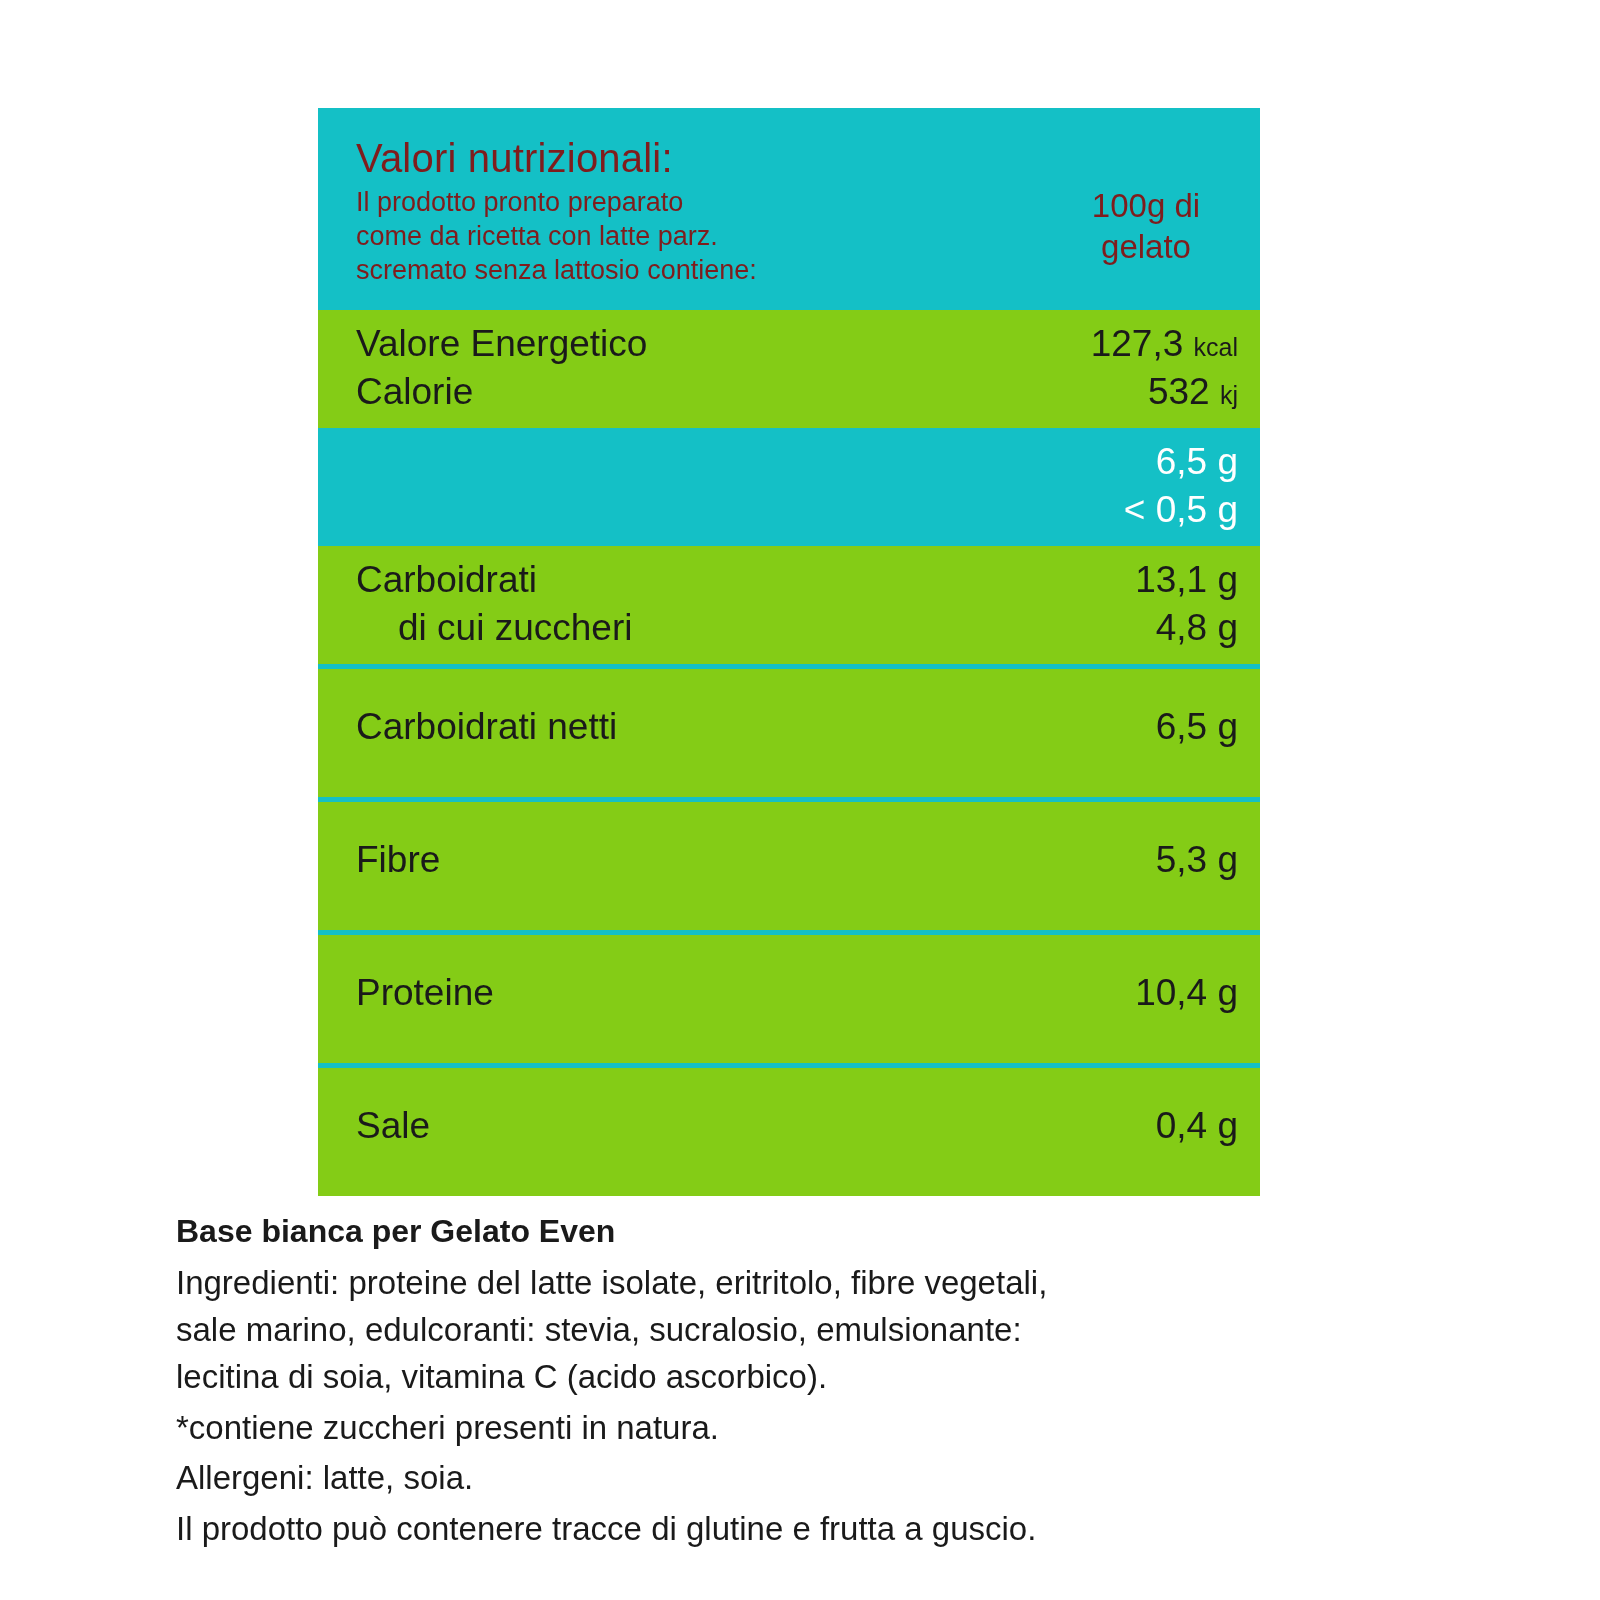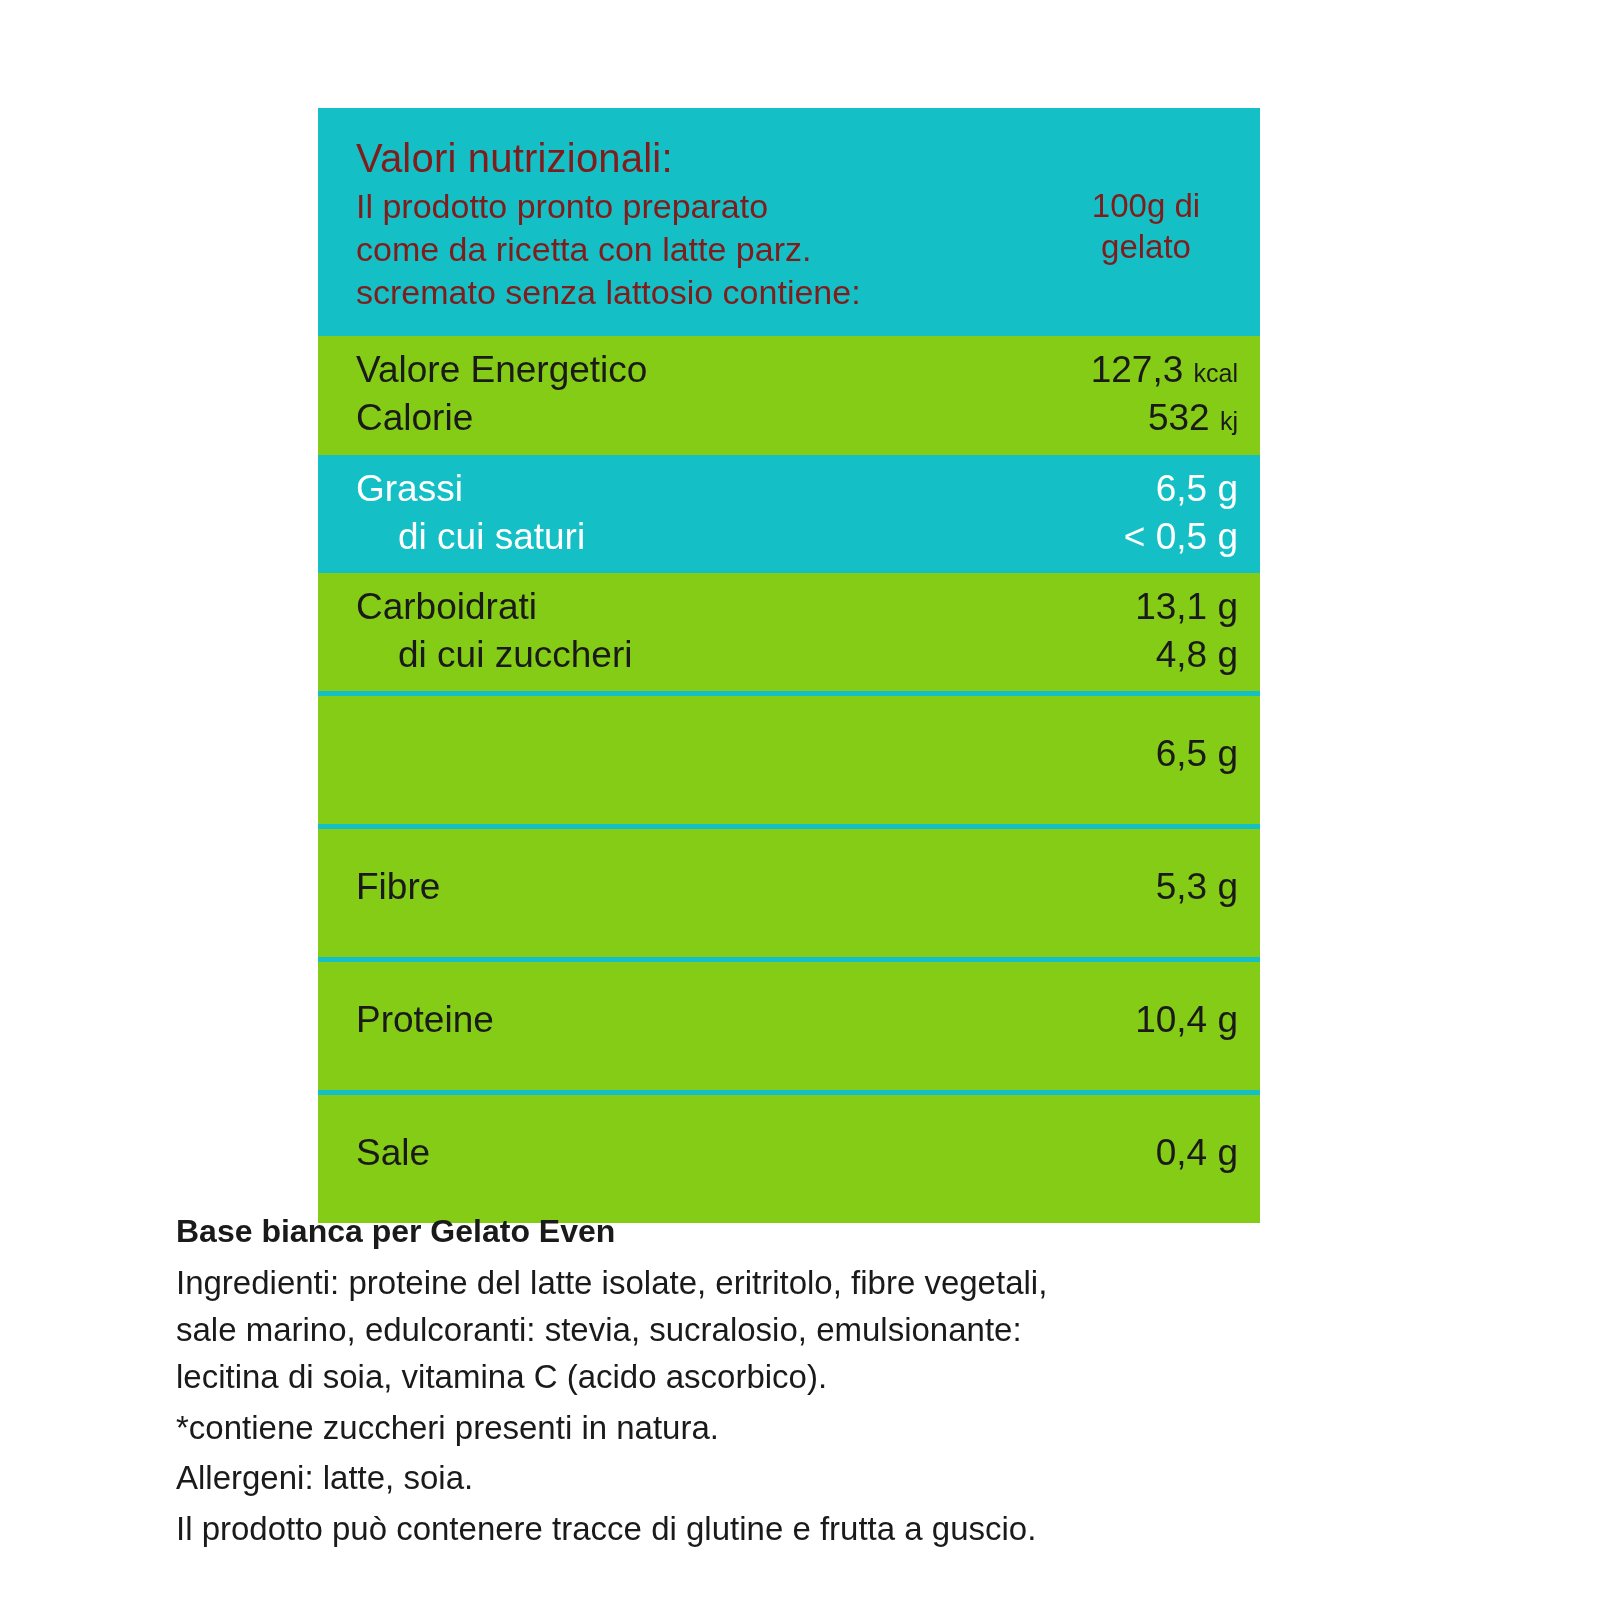--- a/index.html
+++ b/index.html
@@ -57,21 +57,21 @@
   .header-row .cell-label {
     padding-left: 38px;
   }
   .hdr-title {
     font-size: 40px;
     line-height: 1.22;
     font-weight: 400;
     letter-spacing: 0.2px;
   }
   .hdr-sub {
-    font-size: 34px;
+    font-size: 27px;
     line-height: 1.27;
     font-weight: 300;
     margin-top: 2px;
     white-space: pre-line;
   }
   .hdr-amount {
     font-size: 33px;
     line-height: 1.24;
     text-align: center;
     font-weight: 400;
@@ -187,24 +187,20 @@
         </div>
         <div class="cell-value">
           <div class="val"><span>127,3</span> <span class="unit-sm">kcal</span></div>
           <div class="val"><span>532</span> <span class="unit-sm">kj</span></div>
         </div>
       </div>
     </div>
 
     <div class="grp">
       <div class="row data-row teal pair">
-        <div class="cell-label">
-          <div class="lbl">Grassi</div>
-          <div class="lbl sub">di cui saturi</div>
-        </div>
         <div class="cell-value">
           <div class="val">6,5 g</div>
           <div class="val">&lt; 0,5 g</div>
         </div>
       </div>
     </div>
 
     <div class="grp">
       <div class="vdiv" style="top:0; bottom:0;"></div>
       <div class="row data-row pair">
@@ -217,20 +213,23 @@
           <div class="val">4,8 g</div>
         </div>
       </div>
     </div>
 
     <div class="hdiv"></div>
 
     <div class="grp">
       <div class="vdiv" style="top:0; bottom:0;"></div>
       <div class="row data-row single">
+        <div class="cell-label">
+          <div class="lbl">Carboidrati netti</div>
+        </div>
         <div class="cell-value">
           <div class="val">6,5 g</div>
         </div>
       </div>
     </div>
 
     <div class="hdiv"></div>
 
     <div class="grp">
       <div class="vdiv" style="top:0; bottom:0;"></div>

